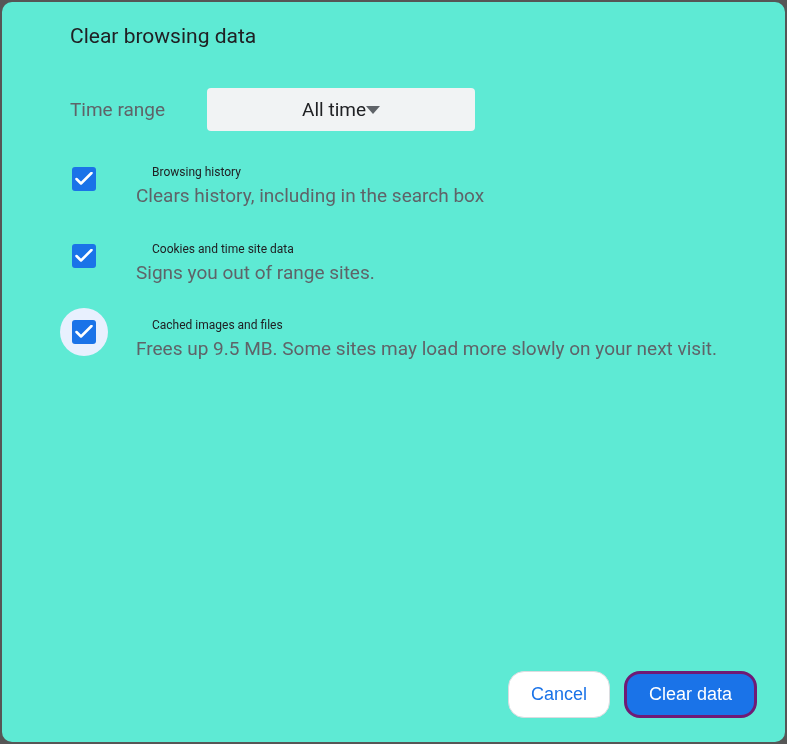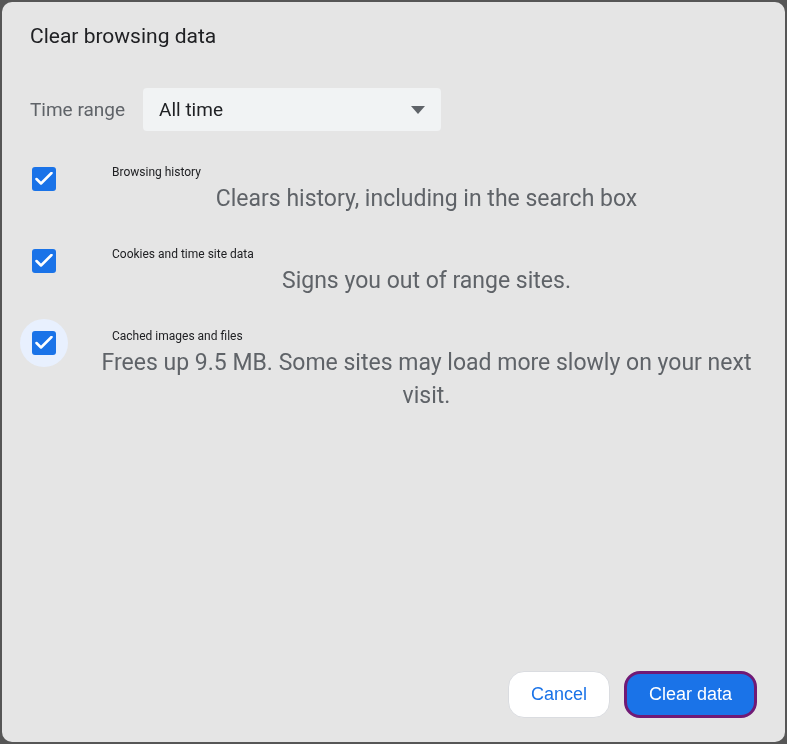--- a/index.html
+++ b/index.html
@@ -12,25 +12,26 @@
       height: 744px;
       font-family: "Segoe UI", Roboto, Arial, sans-serif;
       background: #565656;
       display: flex;
       align-items: center;
       justify-content: center;
     }
     .dialog {
       width: 783px;
       height: 740px;
-      background: #e5e5e5;
+      background: #5eead4;
       border-radius: 10px;
       display: flex;
       flex-direction: column;
       overflow: hidden;
+      padding-left: 40px;
     }
     .dialog-title {
       font-size: 21px;
       color: #202124;
       padding: 22px 28px 16px 28px;
       font-weight: 400;
     }
     .tabs {
       display: flex;
       border-bottom: 1px solid #dadce0;
@@ -67,26 +68,27 @@
       gap: 18px;
       margin-bottom: 34px;
     }
     .time-range-label {
       font-size: 19px;
       color: #5f6368;
     }
     .select {
       display: flex;
       align-items: center;
-      justify-content: space-between;
+      justify-content: center;
       background: #f1f3f4;
       border-radius: 4px;
       padding: 10px 16px;
-      width: 298px;
-      cursor: pointer;
+      width: 268px;
+      cursor: pointer;
+      margin-left: 24px;
     }
     .select-value {
       font-size: 19px;
       color: #202124;
     }
     .select-icon svg {
       display: block;
     }
     .option-row {
       display: flex;
@@ -123,24 +125,23 @@
     .option-text {
       flex: 1;
     }
     .option-title {
       font-size: 12px;
       color: #202124;
       margin-bottom: 4px;
       margin-left: 16px;
     }
     .option-desc {
-      font-size: 23px;
+      font-size: 19px;
       color: #5f6368;
       line-height: 1.4;
-      text-align: center;
     }
     .footer {
       display: flex;
       justify-content: flex-end;
       gap: 14px;
       padding: 0 28px 24px 28px;
     }
     .btn {
       font-size: 18px;
       font-weight: 500;

